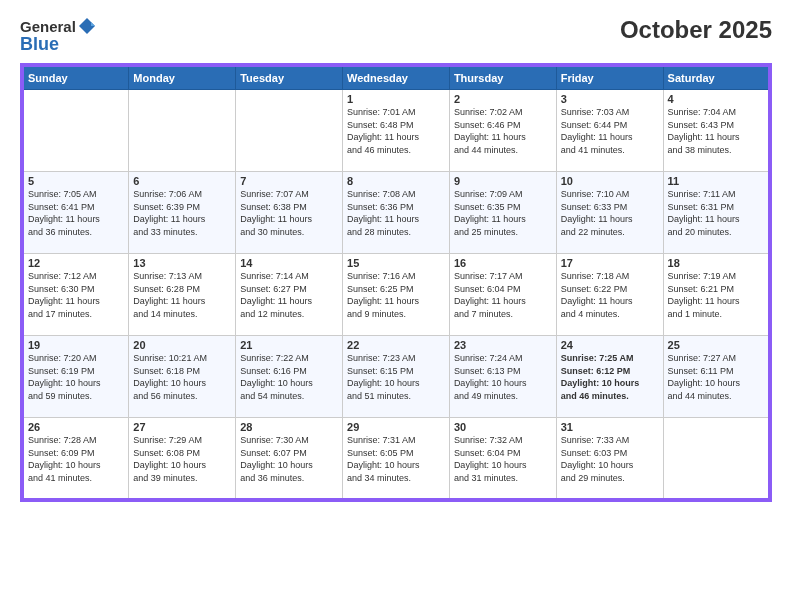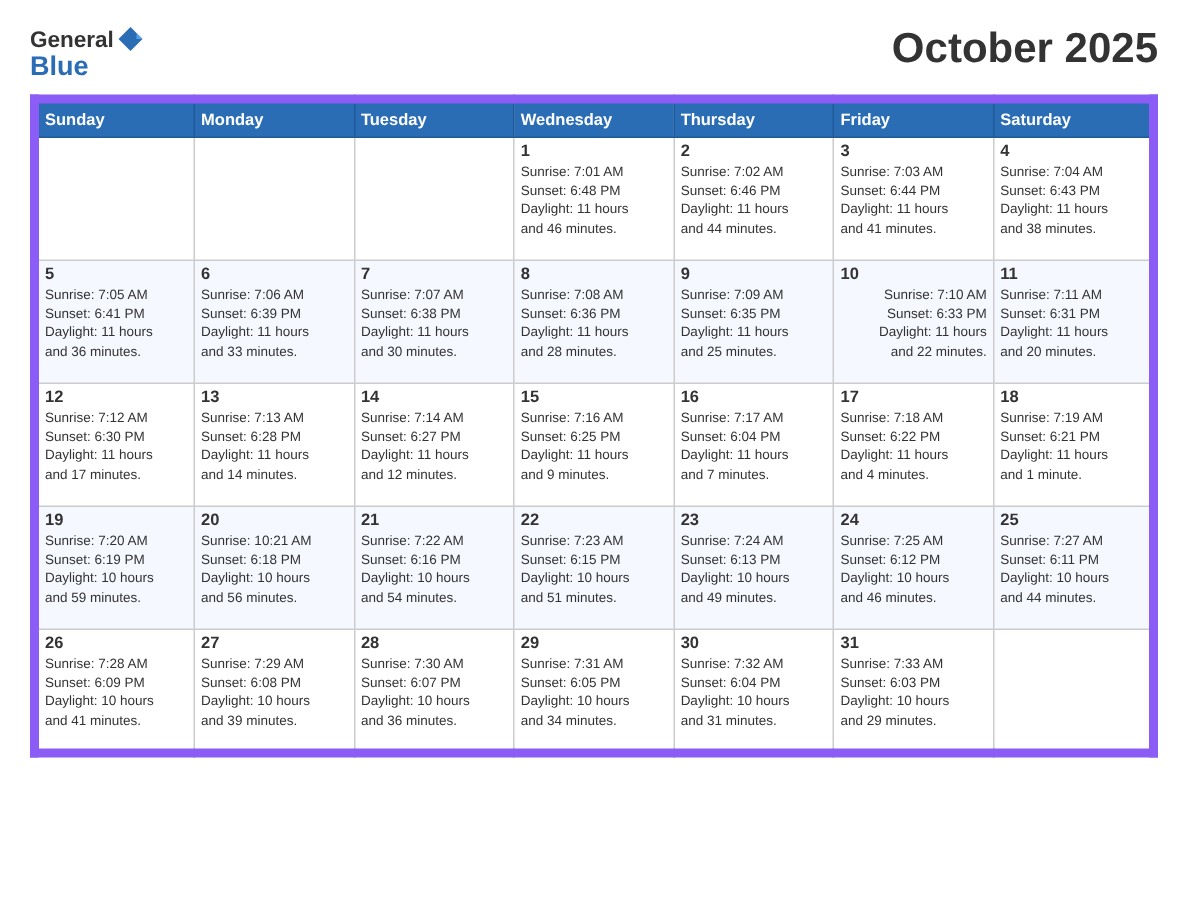--- a/index.html
+++ b/index.html
@@ -24,32 +24,32 @@
     }
     .logo {
       display: flex;
       align-items: center;
       margin-right: auto;
     }
     .title-block {
       text-align: right;
     }
     .title-block h1 {
-      font-size: 28px;
+      font-size: 24px;
       font-weight: bold;
       color: #333;
     }
     .title-block h2 {
       font-size: 14px;
       font-weight: normal;
       color: #555;
     }
     .calendar {
       flex: 1;
-      border: 6px solid #8b5cf6;
+      border: 4px solid #8b5cf6;
       border-collapse: collapse;
       width: 100%;
       table-layout: fixed;
     }
     .calendar th {
       background: #2a6db5;
       color: #fff;
       font-size: 11px;
       font-weight: bold;
       padding: 5px 4px;
@@ -184,21 +184,21 @@
           </td>
           <td>
             <span class="day-num">9</span>
             <div class="day-info" style="white-space: pre-line;">Sunrise: 7:09 AM
 Sunset: 6:35 PM
 Daylight: 11 hours
 and 25 minutes.</div>
           </td>
           <td>
             <span class="day-num">10</span>
-            <div class="day-info" style="white-space: pre-line; text-align: right;">Sunrise: 7:10 AM
+            <div class="day-info" style="white-space: pre-line;">Sunrise: 7:10 AM
 Sunset: 6:33 PM
 Daylight: 11 hours
 and 22 minutes.</div>
           </td>
           <td>
             <span class="day-num">11</span>
             <div class="day-info" style="white-space: pre-line;">Sunrise: 7:11 AM
 Sunset: 6:31 PM
 Daylight: 11 hours
 and 20 minutes.</div>
@@ -286,21 +286,21 @@
           </td>
           <td>
             <span class="day-num">23</span>
             <div class="day-info" style="white-space: pre-line;">Sunrise: 7:24 AM
 Sunset: 6:13 PM
 Daylight: 10 hours
 and 49 minutes.</div>
           </td>
           <td>
             <span class="day-num">24</span>
-            <div class="day-info" style="white-space: pre-line;">Sunrise: 7:25 AM
+            <div class="day-info" style="white-space: pre-line; font-weight: bold;">Sunrise: 7:25 AM
 Sunset: 6:12 PM
 Daylight: 10 hours
 and 46 minutes.</div>
           </td>
           <td>
             <span class="day-num">25</span>
             <div class="day-info" style="white-space: pre-line;">Sunrise: 7:27 AM
 Sunset: 6:11 PM
 Daylight: 10 hours
 and 44 minutes.</div>

